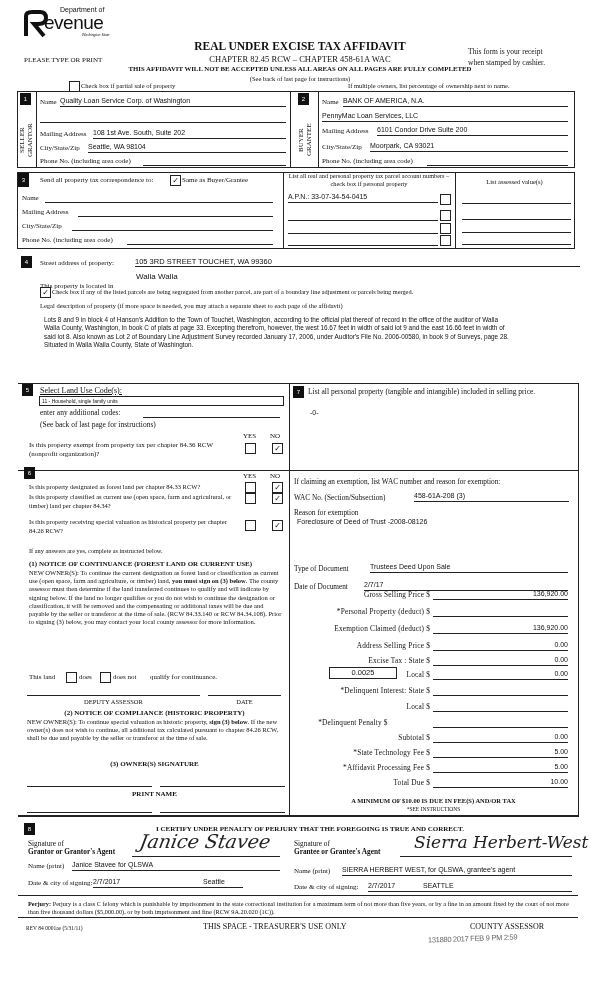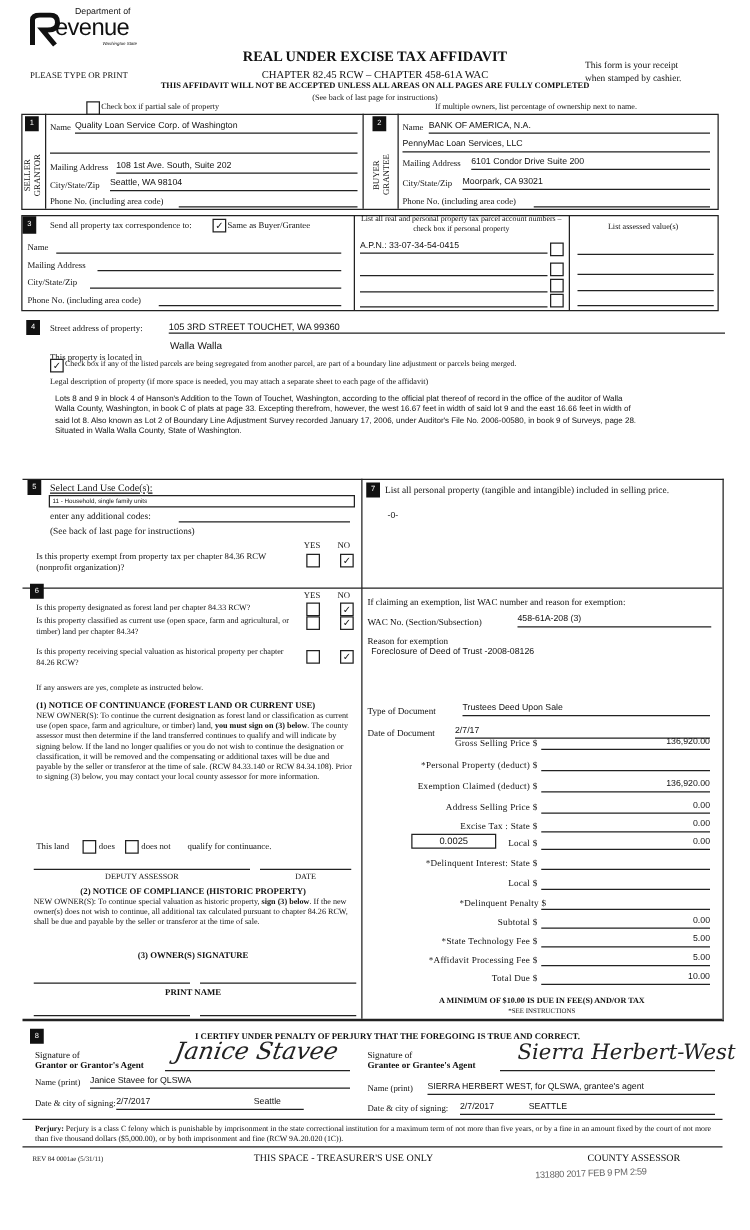--- a/index.html
+++ b/index.html
@@ -195,21 +195,21 @@
     <div class="abs r" style="left: 300px; top: 641px; width: 130px; font-size: 7.3px; letter-spacing: 0.2px;">Address Selling Price $</div>
     <div class="abs u fill r" style="left: 433px; top: 641px; width: 135px; height: 9px; padding-right: 0px;">0.00</div>
     <div class="abs r" style="left: 300px; top: 656px; width: 130px; font-size: 7.3px; letter-spacing: 0.2px;">Excise Tax : State $</div>
     <div class="abs u fill r" style="left: 433px; top: 656px; width: 135px; height: 9px; padding-right: 0px;">0.00</div>
     <div class="abs r" style="left: 300px; top: 670px; width: 130px; font-size: 7.3px; letter-spacing: 0.2px;">Local $</div>
     <div class="abs u fill r" style="left: 433px; top: 670px; width: 135px; height: 9px; padding-right: 0px;">0.00</div>
     <div class="abs r" style="left: 300px; top: 686px; width: 130px; font-size: 7.3px; letter-spacing: 0.2px;">*Delinquent Interest: State $</div>
     <div class="abs u fill r" style="left: 433px; top: 686px; width: 135px; height: 9px; padding-right: 0px;"></div>
     <div class="abs r" style="left: 300px; top: 702px; width: 130px; font-size: 7.3px; letter-spacing: 0.2px;">Local $</div>
     <div class="abs u fill r" style="left: 433px; top: 702px; width: 135px; height: 9px; padding-right: 0px;"></div>
-    <div class="abs r" style="left: 307px; top: 718px; width: 130px; font-size: 7.3px; letter-spacing: 0.2px;">*Delinquent Penalty $</div>
+    <div class="abs r" style="left: 288px; top: 718px; width: 130px; font-size: 7.3px; letter-spacing: 0.2px; text-align: center;">*Delinquent Penalty $</div>
     <div class="abs u fill r" style="left: 433px; top: 718px; width: 135px; height: 9px; padding-right: 0px;"></div>
     <div class="abs r" style="left: 300px; top: 733px; width: 130px; font-size: 7.3px; letter-spacing: 0.2px;">Subtotal $</div>
     <div class="abs u fill r" style="left: 433px; top: 733px; width: 135px; height: 9px; padding-right: 0px;">0.00</div>
     <div class="abs r" style="left: 300px; top: 748px; width: 130px; font-size: 7.3px; letter-spacing: 0.2px;">*State Technology Fee $</div>
     <div class="abs u fill r" style="left: 433px; top: 748px; width: 135px; height: 9px; padding-right: 0px;">5.00</div>
     <div class="abs r" style="left: 300px; top: 763px; width: 130px; font-size: 7.3px; letter-spacing: 0.2px;">*Affidavit Processing Fee $</div>
     <div class="abs u fill r" style="left: 433px; top: 763px; width: 135px; height: 9px; padding-right: 0px;">5.00</div>
     <div class="abs r" style="left: 300px; top: 778px; width: 130px; font-size: 7.3px; letter-spacing: 0.2px;">Total Due $</div>
     <div class="abs u fill r" style="left: 433px; top: 778px; width: 135px; height: 9px; padding-right: 0px;">10.00</div>
   </div>

